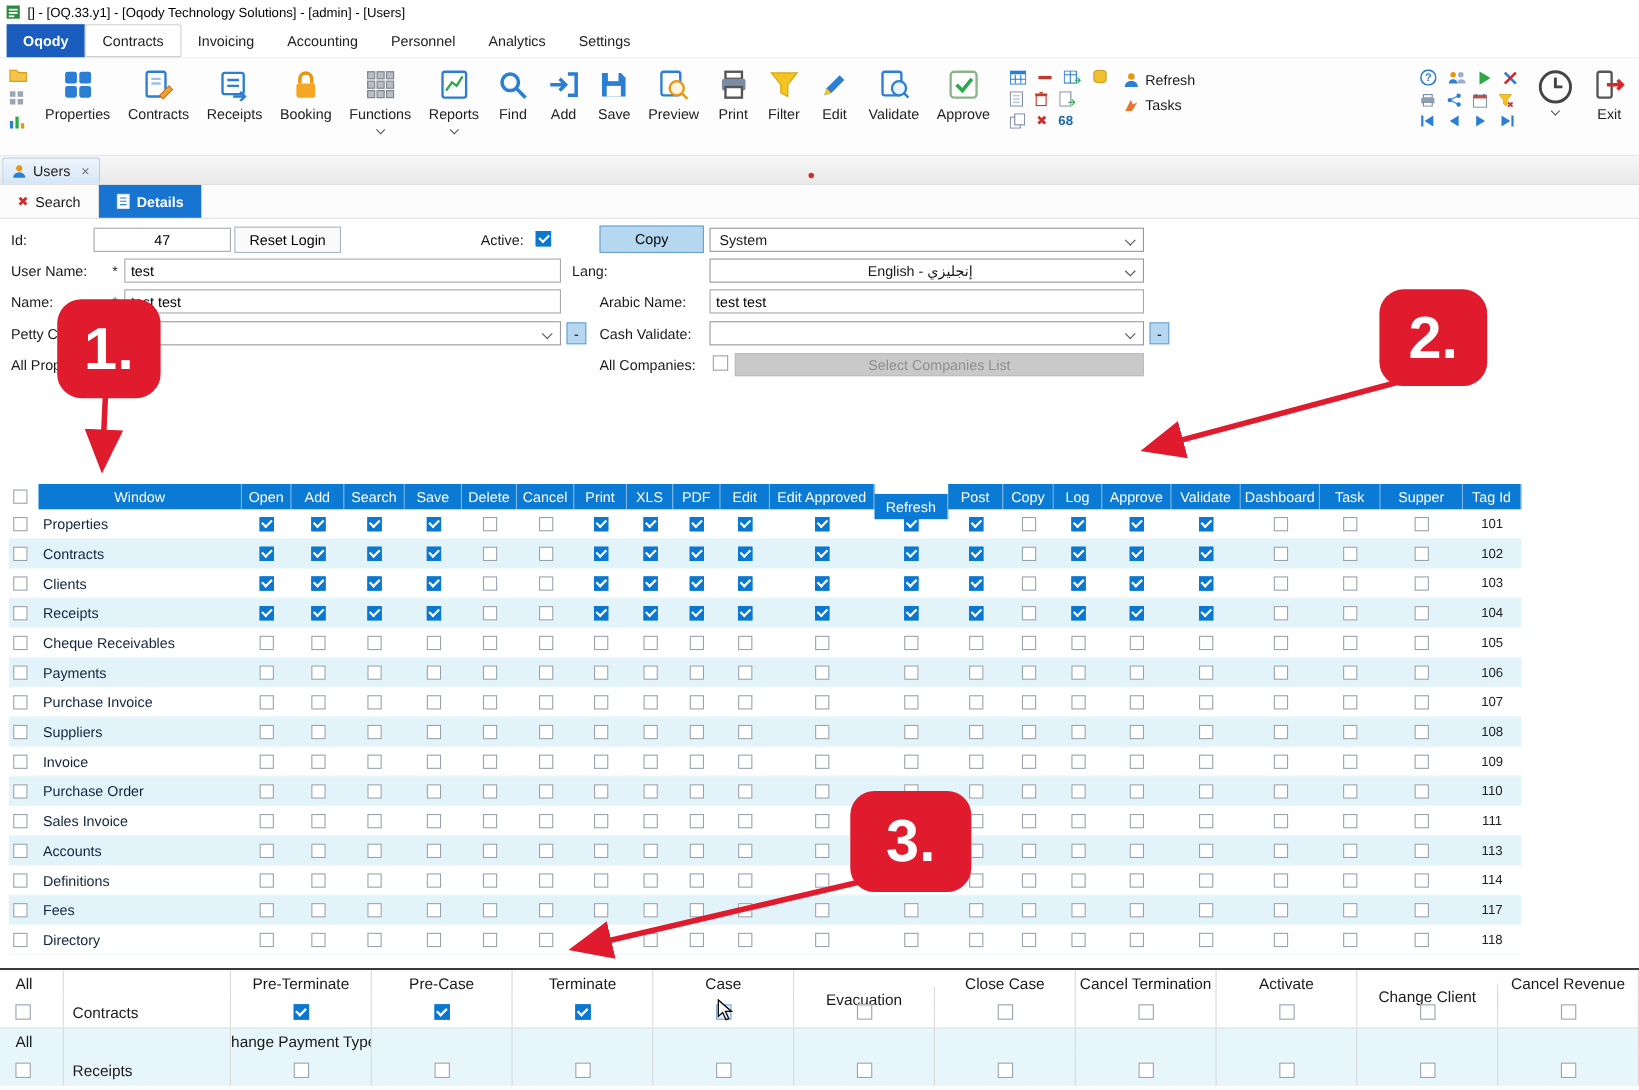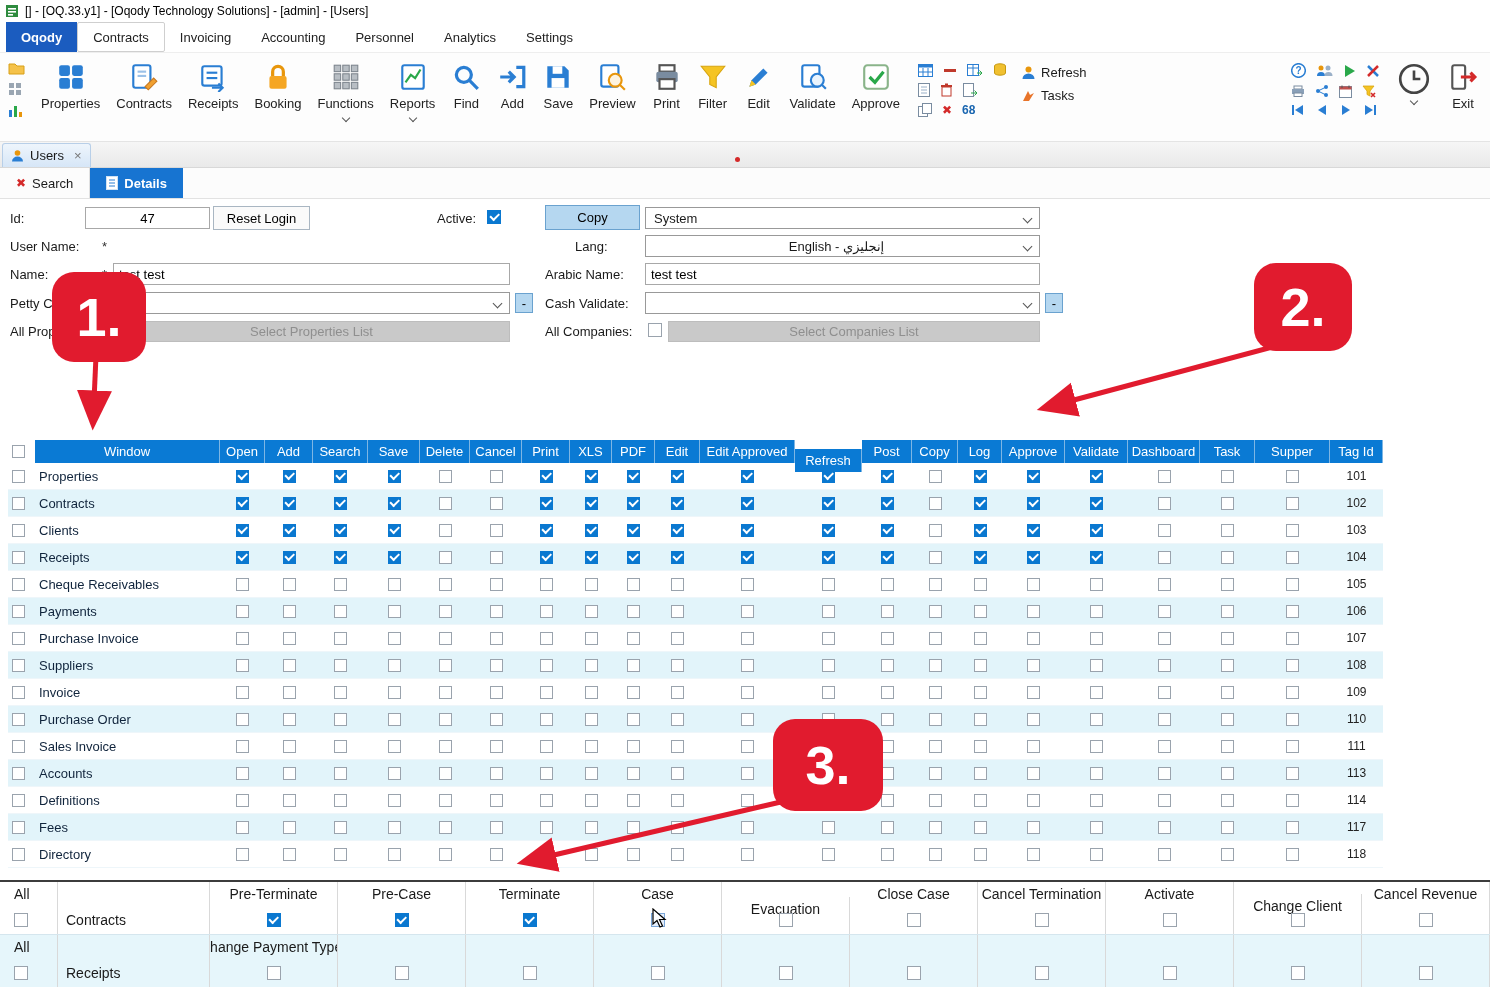--- a/index.html
+++ b/index.html
@@ -487,21 +487,22 @@
     <span class="f lbl" style="left:437px;top:12px">Active:</span>
     <span class="f cb big checked" style="left:487px;top:11px"></span>
     <button class="btn blue" style="left:545px;top:6px;width:95px;height:25px">Copy</button>
     <div class="sel" style="left:645px;top:8px;width:395px">
       <span class="val">System</span>
       <span class="dd"></span>
     </div>
 
     <span class="f lbl" style="left:10px;top:40px">User Name:</span>
     <span class="f star" style="left:102px;top:40px">*</span>
-    <span class="f lbl" style="left:575px;top:40px">Lang:</span>
+    <input class="inp" style="left: 113px; top: 36px; width: 397px;" value="test">
+    <span class="f lbl" style="left:520px;top:40px">Lang:</span>
     <div class="sel" style="left:645px;top:36px;width:395px">
       <span class="val center">English - إنجليزي</span>
       <span class="dd"></span>
     </div>
 
     <span class="f lbl" style="left:10px;top:68px">Name:</span>
     <span class="f star" style="left:102px;top:68px">*</span>
     <input class="inp" style="left: 113px; top: 64px; width: 397px;" value="test test">
     <span class="f lbl" style="left:545px;top:68px">Arabic Name:</span>
     <input class="inp" style="left: 645px; top: 64px; width: 395px;" value="test test">
@@ -513,21 +514,20 @@
     </div>
     <button class="btn blue" style="left:515px;top:94px;width:18px;height:20px">-</button>
     <span class="f lbl" style="left:545px;top:97px">Cash Validate:</span>
     <div class="sel" style="left:645px;top:93px;width:395px">
       <span class="val"></span>
       <span class="dd"></span>
     </div>
     <button class="btn blue" style="left:1045px;top:94px;width:18px;height:20px">-</button>
 
     <span class="f lbl" style="left:10px;top:125px">All Properties:</span>
-    <button class="btn gray" style="left:113px;top:122px;width:397px;height:21px">Select Properties List</button>
     <span class="f lbl" style="left:545px;top:125px">All Companies:</span>
     <span class="f cb big" style="left:648px;top:124px"></span>
     <button class="btn gray" style="left:668px;top:122px;width:372px;height:21px">Select Companies List</button>
   </div>
 
   <div id="ptable">
       <div class="prow phead">
         <div class="hgutter" style="width: 27px;">
           <span class="cb"></span>
         </div>

